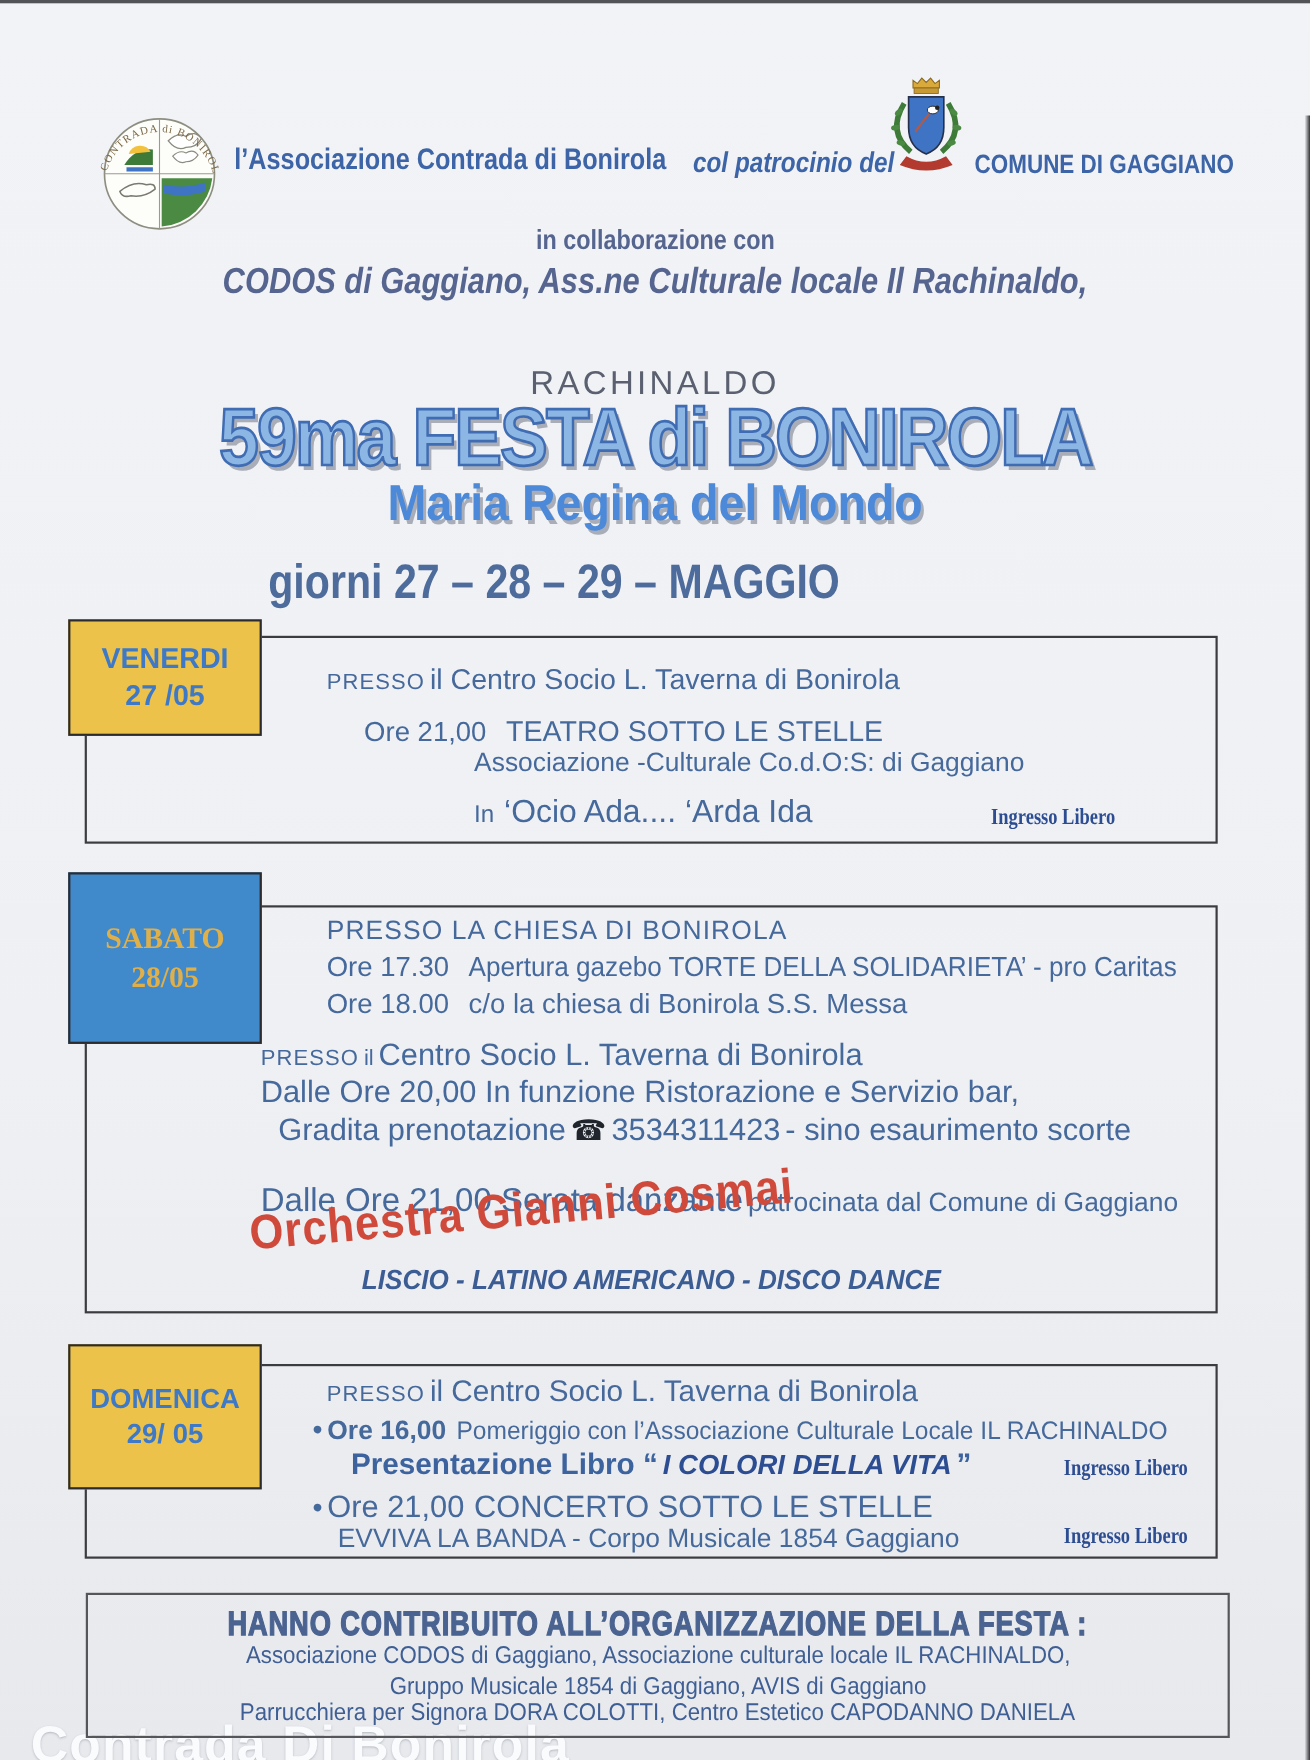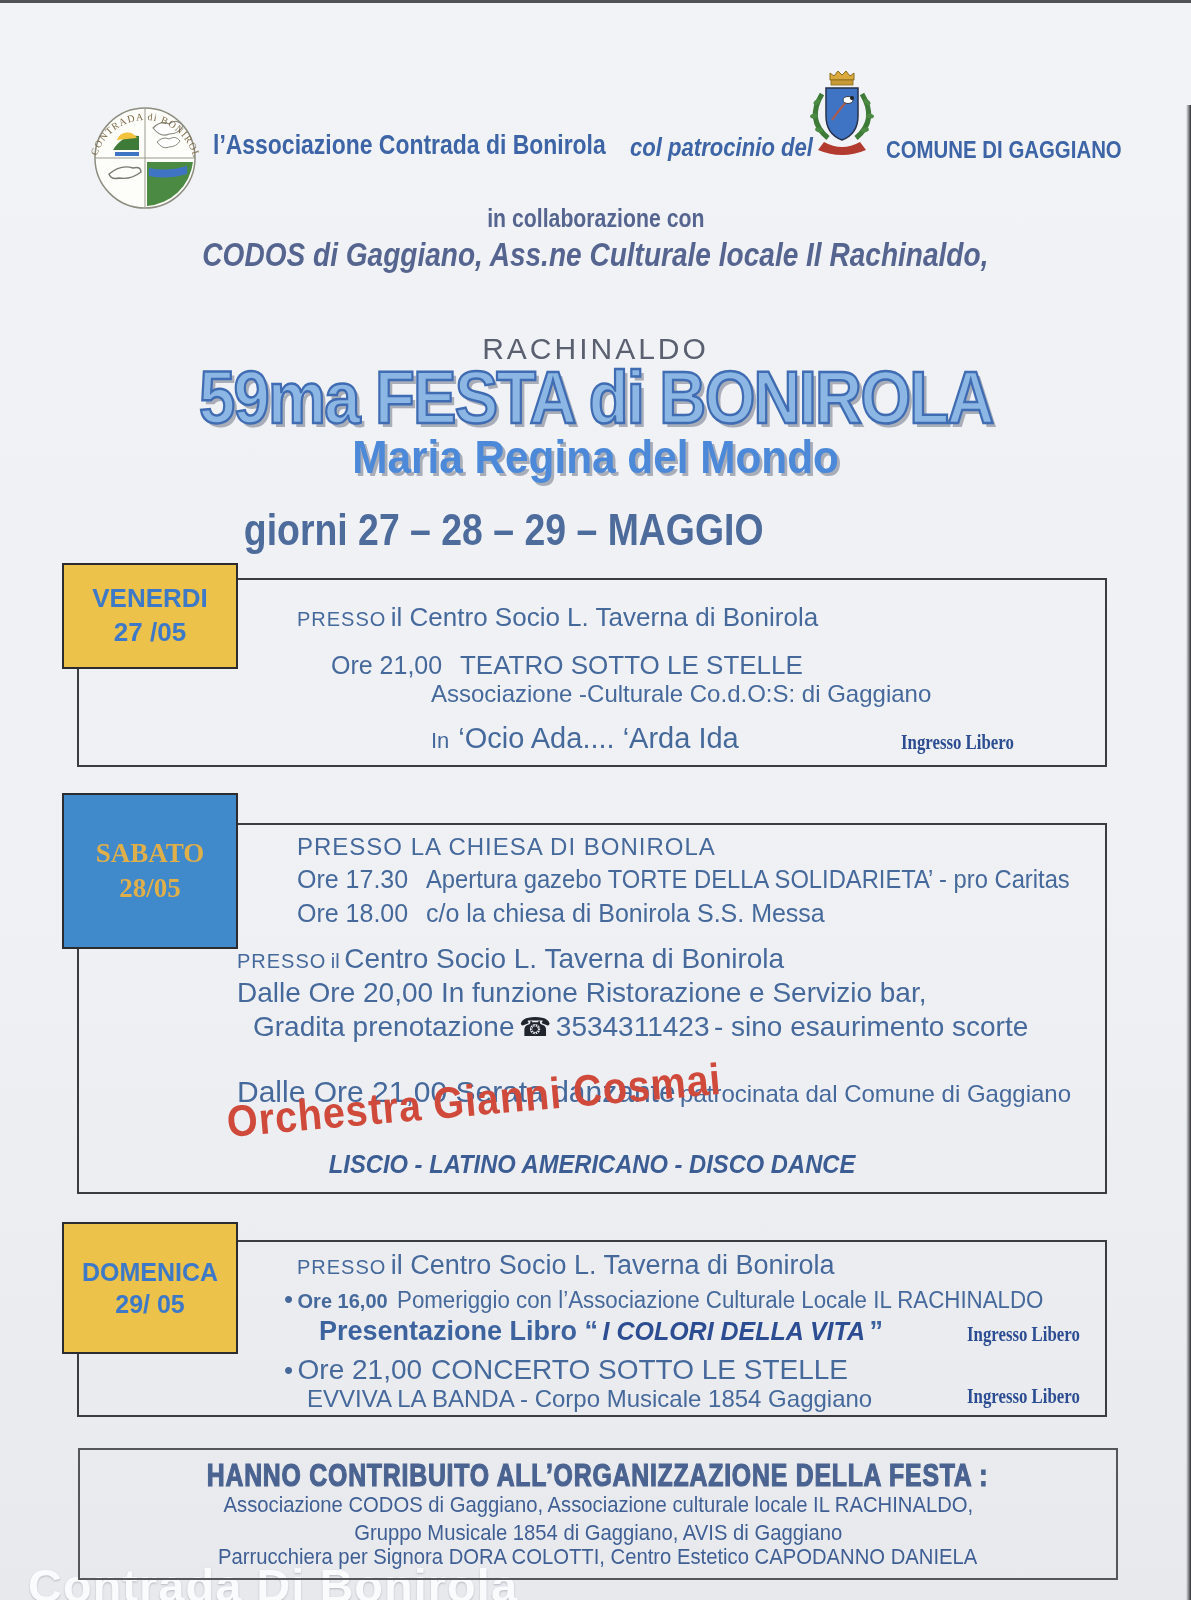--- a/index.html
+++ b/index.html
@@ -200,21 +200,21 @@
     <span class="l1">DOMENICA</span>
     <span class="l2">29/ 05</span>
   </div>
   <div class="contentbox" id="box-sunday">
     <span class="t" style="left:218px;top:8px;">
       <span class="presso">PRESSO</span>
       <span style="font-size:27px;">il Centro Socio L. Taverna di Bonirola</span>
     </span>
     <span class="t" style="left:205px;top:42px;">
       <span style="font-size:26px;">•</span>
-      <span style="font-size:20px;font-weight:bold;">Ore 16,00</span>&nbsp;
+      <span style="font-size:24px;font-weight:bold;">Ore 16,00</span>&nbsp;
       <span style="font-size:23px;"><span class="cond" style="transform:scaleX(.97);">Pomeriggio con l’Associazione  Culturale Locale IL RACHINALDO</span></span>
     </span>
     <span class="t" style="left:240px;top:74px;">
       <span style="font-size:27px;font-weight:bold;color:#3d639f;">Presentazione Libro “</span>
       <span style="font-size:25px;font-weight:bold;font-style:italic;color:#2d4d92;">I COLORI DELLA VITA</span>
       <span style="font-size:27px;font-weight:bold;color:#3d639f;">”</span>
     </span>
     <span class="t" style="left:888px;top:80px;">
       <span class="freeentry">Ingresso Libero</span>
     </span>

